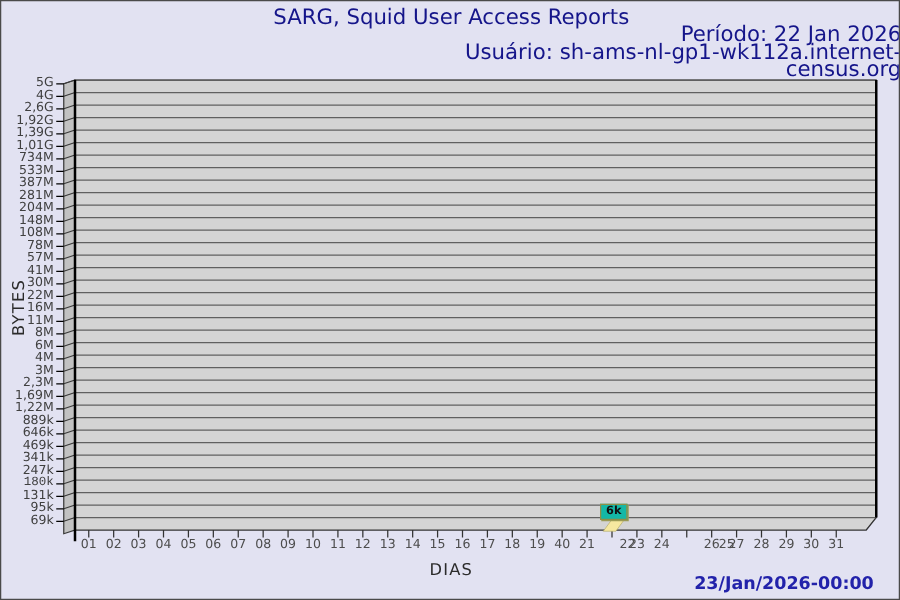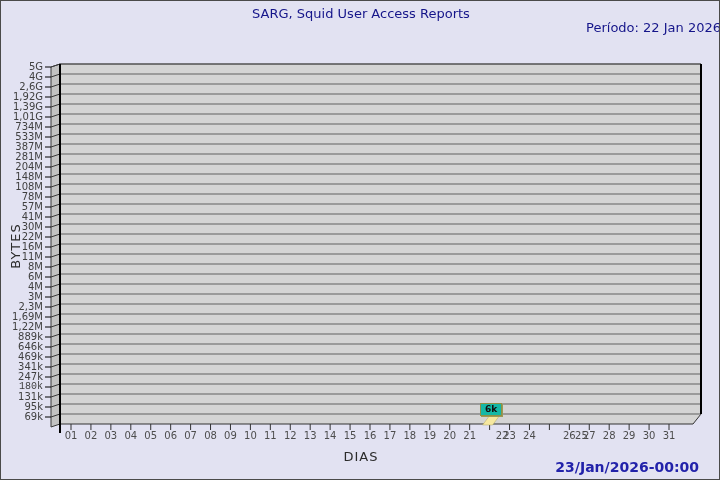--- a/index.html
+++ b/index.html
@@ -6,21 +6,21 @@
   body{
     width:720px;height:480px;
     font-family:"DejaVu Sans", sans-serif;
     background:#e2e2f2;
   }
   .frame{
     position:relative;width:720px;height:480px;
     box-sizing:border-box;border:1px solid #4a4a4a;
     background:#e2e2f2;overflow:hidden;
   }
-  .titles{position:absolute;top:6px;left:0;width:720px;color:#15158a;font-size:13px;line-height:14px;}
+  .titles{position:absolute;top:6px;left:0;width:720px;color:#15158a;font-size:17px;line-height:14px;}
   .t1{text-align:center;width:720px;}
   .t2,.t3{text-align:right;padding-left:302px;}
   #plot-svg{position:absolute;left:0;top:0;}
   .ylabels div{
     position:absolute;right:676px;white-space:nowrap;
     font-size:10px;line-height:10px;color:#404040;
   }
   .xlabels div{
     position:absolute;width:24px;text-align:center;
     font-size:10px;line-height:10px;color:#4d4d4d;
@@ -46,20 +46,21 @@
   }
 </style>
 </head>
 <body>
 
 <div class="frame">
 
   <div class="titles">
     <div class="t1">SARG, Squid User Access Reports</div>
     <div class="t2">Período: 22 Jan 2026</div>
+    <div class="t3">Usuário: sh-ams-nl-gp1-wk112a.internet-census.org</div>
   </div>
 
   <svg id="plot-svg" width="720" height="480">
       <polygon points="50,66 59,63 59,423 50,426" fill="#c2c2c2" stroke="#3a3a3a" stroke-width="1"></polygon>
       <polygon points="59,63 700,63 700,413 692,423 59,423" fill="#d4d4d4" stroke="#333" stroke-width="1"></polygon>
       <line x1="59" y1="63" x2="700" y2="63" stroke="#606060" stroke-width="1"></line>
       <line x1="50" y1="66" x2="59" y2="63" stroke="#3a3a3a" stroke-width="1"></line>
       <line x1="44" y1="66" x2="50" y2="66" stroke="#000000" stroke-width="1"></line>
       <line x1="59" y1="73" x2="700" y2="73" stroke="#606060" stroke-width="1"></line>
       <line x1="50" y1="76" x2="59" y2="73" stroke="#3a3a3a" stroke-width="1"></line>
@@ -254,21 +255,21 @@
       <div style="left: 237.4px; top: 430px;">10</div>
       <div style="left: 257.333px; top: 430px;">11</div>
       <div style="left: 277.267px; top: 430px;">12</div>
       <div style="left: 297.2px; top: 430px;">13</div>
       <div style="left: 317.133px; top: 430px;">14</div>
       <div style="left: 337.067px; top: 430px;">15</div>
       <div style="left: 357px; top: 430px;">16</div>
       <div style="left: 376.933px; top: 430px;">17</div>
       <div style="left: 396.867px; top: 430px;">18</div>
       <div style="left: 416.8px; top: 430px;">19</div>
-      <div style="left: 436.733px; top: 430px;">20</div>
+      <div style="left: 436.733px; top: 430px;">40</div>
       <div style="left: 456.667px; top: 430px;">21</div>
       <div style="left: 489px; top: 430px;">22</div>
       <div style="left: 496.533px; top: 430px;">23</div>
       <div style="left: 516.467px; top: 430px;">24</div>
       <div style="left: 536.4px; top: 430px; margin-left: 32px;">25</div>
       <div style="left: 556.333px; top: 430px;">26</div>
       <div style="left: 576.267px; top: 430px;">27</div>
       <div style="left: 596.2px; top: 430px;">28</div>
       <div style="left: 616.133px; top: 430px;">29</div>
       <div style="left: 636.067px; top: 430px;">30</div>

